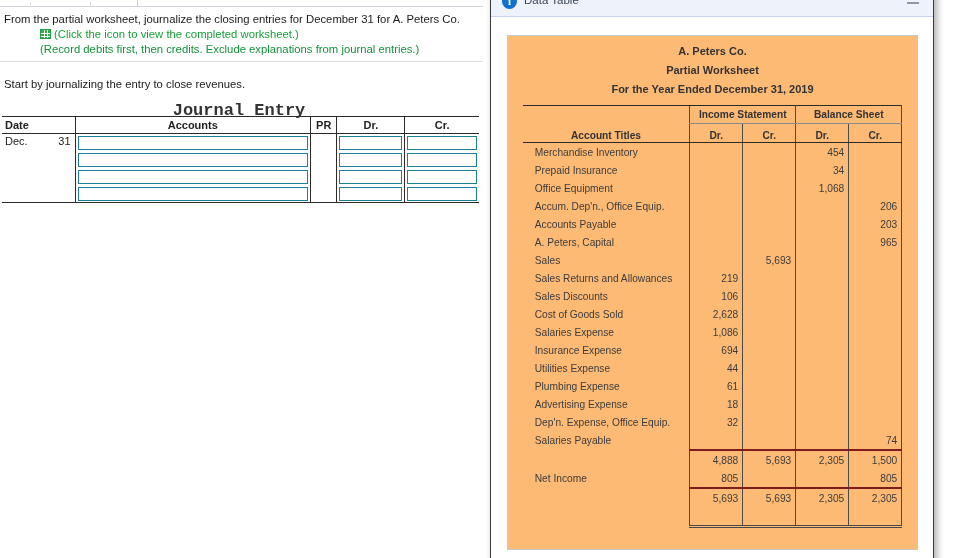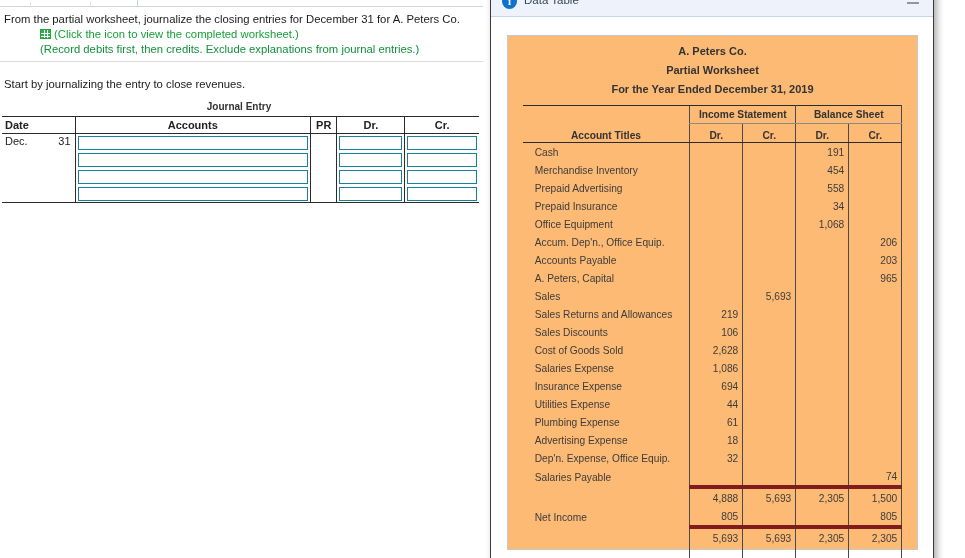--- a/index.html
+++ b/index.html
@@ -57,21 +57,21 @@
   #rule-1 { top: 61px; }
 
   #sub-instr {
     position: absolute; left: 4px; top: 78px;
     font-size: 11.3px; color: #1b1b1b; white-space: nowrap;
   }
 
   
   #je-title {
     position: absolute; left: 0; top: 101px; width: 478px;
-    text-align: center; font-size: 10px; font-weight: bold; color: #333;
+    text-align: center; font-size: 17px; font-weight: bold; color: #333; font-family: Liberation Mono, monospace;
   }
   #je-table {
     position: absolute; left: 2px; top: 116px; width: 477px;
     border-collapse: collapse; table-layout: fixed;
   }
   #je-table th, #je-table td {
     border-left: 1px solid #2b2b2b;
     border-right: 1px solid #2b2b2b;
     padding: 0; margin: 0;
     font-size: 11px; color: #222;
@@ -180,21 +180,21 @@
   .vl { border-left: 1px solid #4a4a4a; }
   .vr { border-right: 1px solid #4a4a4a; }
 
   #ws-table tbody td { height: 18px; }
   #ws-table tbody td.acct {
     padding-left: 12px; text-align: left; white-space: nowrap;
   }
   #ws-table tbody td.num {
     text-align: right; padding-right: 4px;
   }
-  td.tl-single { border-top: 4px solid #7f1d1d; }
+  td.tl-single { border-top: 2px solid #7f1d1d; }
   tr.dbl td.num, tr.dbl td.empty-num {
     border-bottom: 3px double #4a4a4a;
     height: 4px;
   }
 </style>
 </head>
 <body>
 
 <div id="root">
 
@@ -322,38 +322,24 @@
           <tr class="sub">
             <th class="acct-head">Account Titles</th>
             <th class="vl vr">Dr.</th>
             <th class="vr">Cr.</th>
             <th class="vr">Dr.</th>
             <th class="vr">Cr.</th>
           </tr>
         </thead>
         <tbody id="ws-body">
             <tr>
-              <td class="acct">Cash</td>
-              <td class="num vl vr"></td>
-              <td class="num vr"></td>
-              <td class="num vr">191</td>
-              <td class="num vr"></td>
-            </tr>
-            <tr>
               <td class="acct">Merchandise Inventory</td>
               <td class="num vl vr"></td>
               <td class="num vr"></td>
               <td class="num vr">454</td>
-              <td class="num vr"></td>
-            </tr>
-            <tr>
-              <td class="acct">Prepaid Advertising</td>
-              <td class="num vl vr"></td>
-              <td class="num vr"></td>
-              <td class="num vr">558</td>
               <td class="num vr"></td>
             </tr>
             <tr>
               <td class="acct">Prepaid Insurance</td>
               <td class="num vl vr"></td>
               <td class="num vr"></td>
               <td class="num vr">34</td>
               <td class="num vr"></td>
             </tr>
             <tr>

